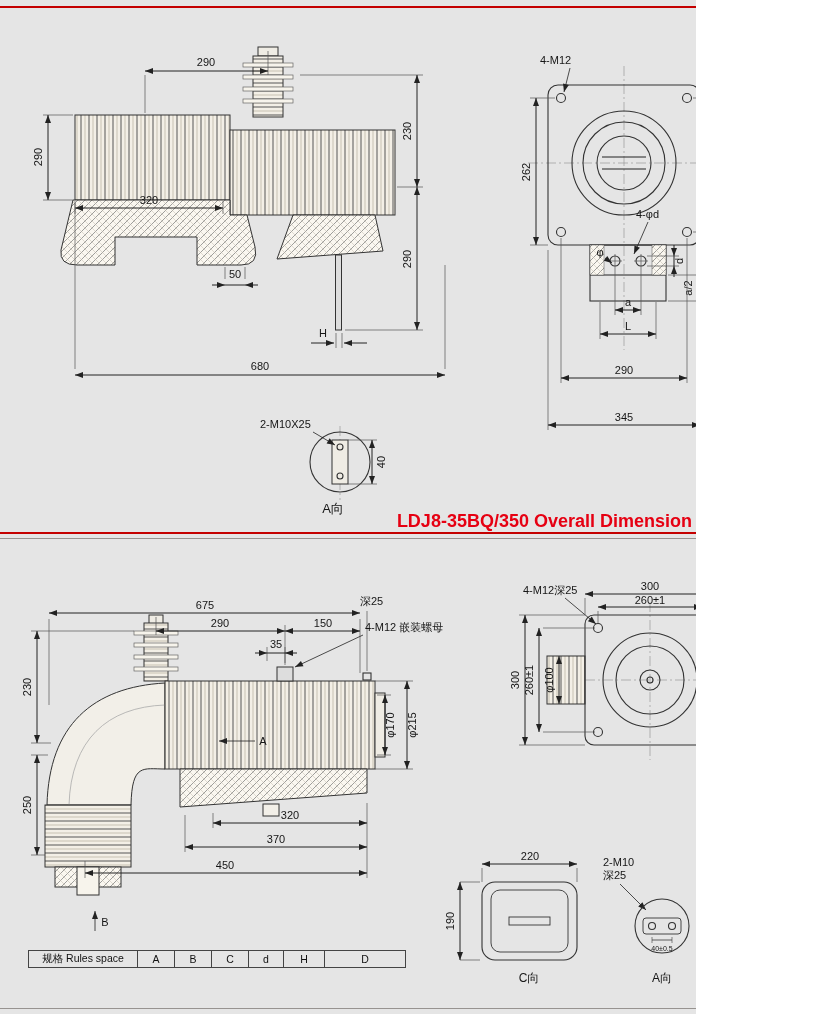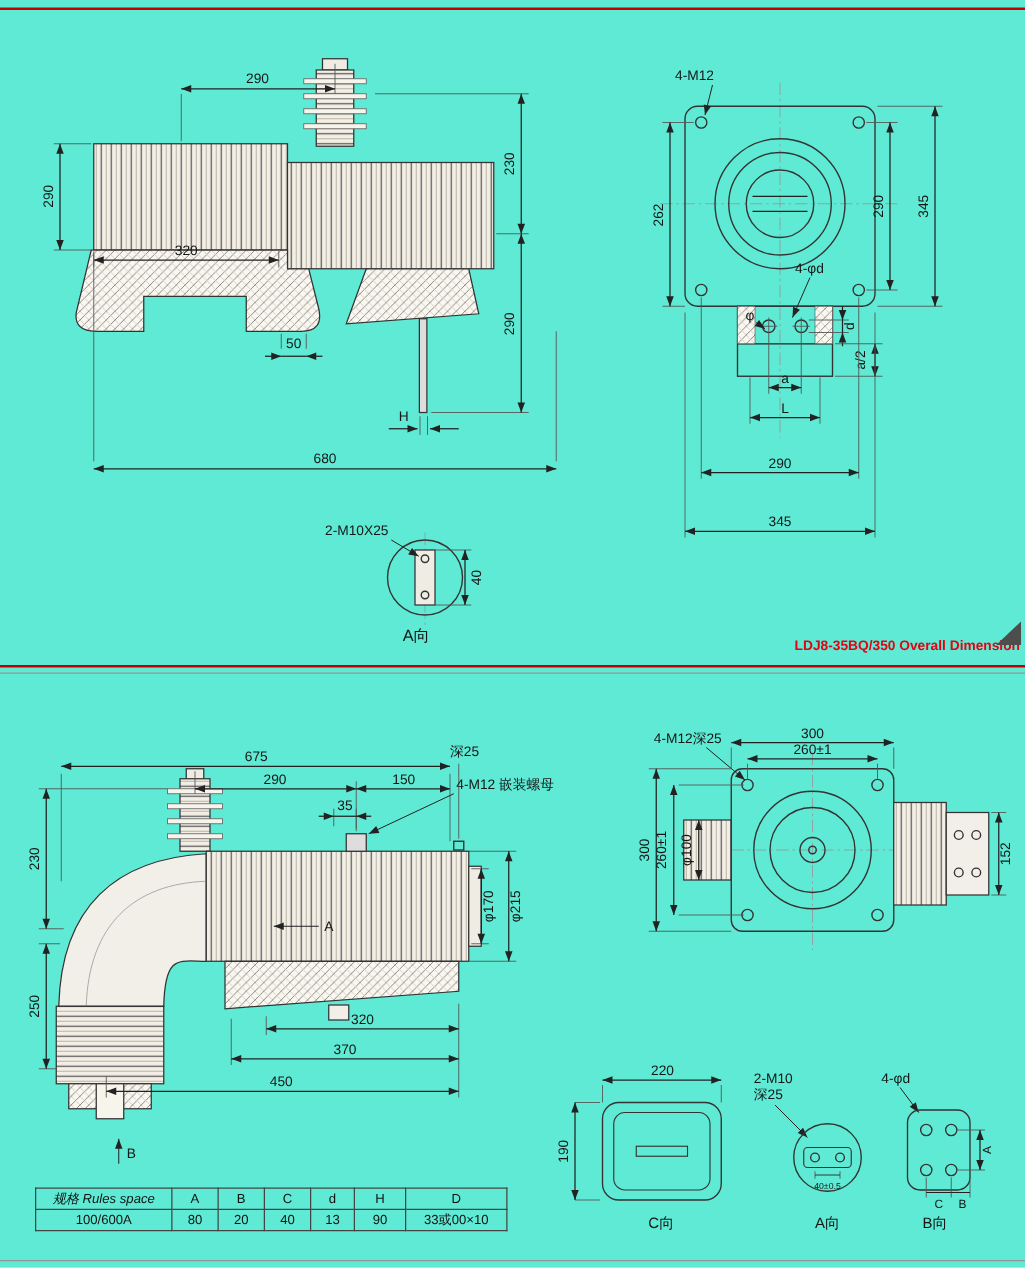--- a/index.html
+++ b/index.html
@@ -1,37 +1,37 @@
 <!DOCTYPE html>
 <html><head>
 <meta charset="utf-8">
 <style>
   html,body{margin:0;padding:0;}
-  .page{position:relative;width:820px;height:1014px;background:#5eead4;overflow:hidden;
+  .page{position:relative;width:696px;height:1014px;background:#e5e5e5;overflow:hidden;
         font-family:"Liberation Sans","DejaVu Sans",sans-serif;color:#161616;}
   .rule{position:absolute;left:0;width:820px;}
   .rule-red{background:#c40000;}
   .rule-gray{background:#979390;}
-  .title{position:absolute;top:511px;right:4px;color:#e60012;font-weight:bold;font-size:11px;}
+  .title{position:absolute;top:511px;right:4px;color:#e60012;font-weight:bold;font-size:18px;}
   .corner-tri{position:absolute;top:497px;left:797px;width:20px;height:19px;background:#4d4d4d;
               clip-path:polygon(100% 0,100% 100%,0 100%);}
   svg{position:absolute;overflow:visible;}
   svg text{font-family:"Liberation Sans","DejaVu Sans",sans-serif;font-size:11px;fill:#161616;}
   .dl{stroke:#222;stroke-width:1;fill:none;marker-start:url(#aS);marker-end:url(#aE);}
   .pl{stroke:#222;stroke-width:1;fill:none;}
   .ar{stroke:#222;stroke-width:1;fill:none;marker-end:url(#aE);}
   .el{stroke:#555;stroke-width:0.7;fill:none;}
   .ol{stroke:#333;stroke-width:1.1;fill:none;}
   .olf{stroke:#333;stroke-width:1;}
   .cl{stroke:#999;stroke-width:0.7;fill:none;stroke-dasharray:10 3 2 3;}
   .ldr{stroke:#222;stroke-width:0.8;fill:none;marker-end:url(#aE);}
   .fin{fill:#f7f4ec;stroke:#666;stroke-width:0.7;}
   .spec-table{position:absolute;left:28px;top:950px;border-collapse:collapse;font-size:10.5px;color:#111;}
   .spec-table th,.spec-table td{border:1px solid #444;padding:0 3px;height:16px;text-align:center;font-weight:normal;}
-  .spec-table .c0{width:102px;font-style:italic;} .spec-table .c1{width:30px;} .spec-table .c2{width:30px;}
+  .spec-table .c0{width:102px;} .spec-table .c1{width:30px;} .spec-table .c2{width:30px;}
   .spec-table .c3{width:30px;} .spec-table .c4{width:28px;} .spec-table .c5{width:34px;} .spec-table .c6{width:74px;}
 </style>
 </head>
 <body>
 
 <div class="page">
 
   <svg width="0" height="0">
     <defs>
       <pattern id="ribsV" patternUnits="userSpaceOnUse" width="8" height="8">
@@ -419,25 +419,16 @@
     <tbody>
         <tr>
       <th class="c0">规格 Rules space</th>
       <th class="c1">A</th>
       <th class="c2">B</th>
       <th class="c3">C</th>
       <th class="c4">d</th>
       <th class="c5">H</th>
       <th class="c6">D</th>
     </tr>
-    <tr>
-      <td>100/600A</td>
-      <td>80</td>
-      <td>20</td>
-      <td>40</td>
-      <td>13</td>
-      <td>90</td>
-      <td>33或00×10</td>
-    </tr>
   </tbody>
     </table>
 
 </div>
 
 </body></html>

